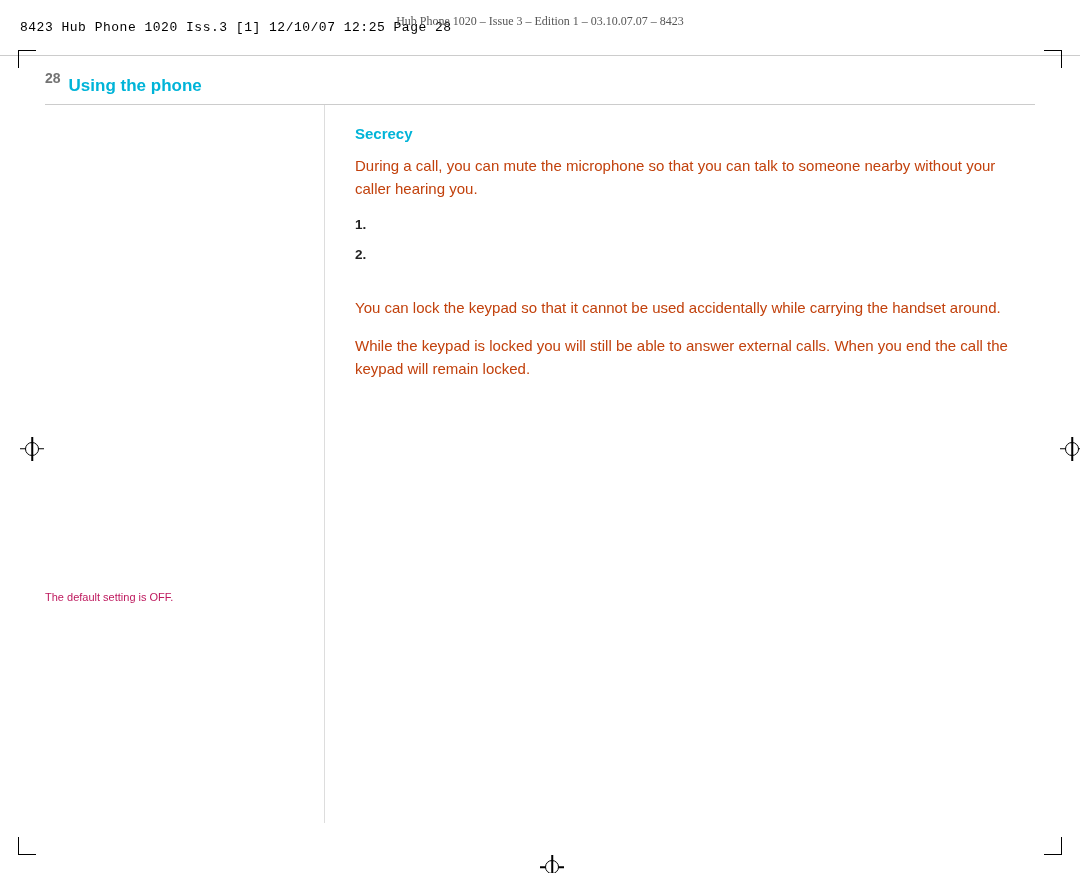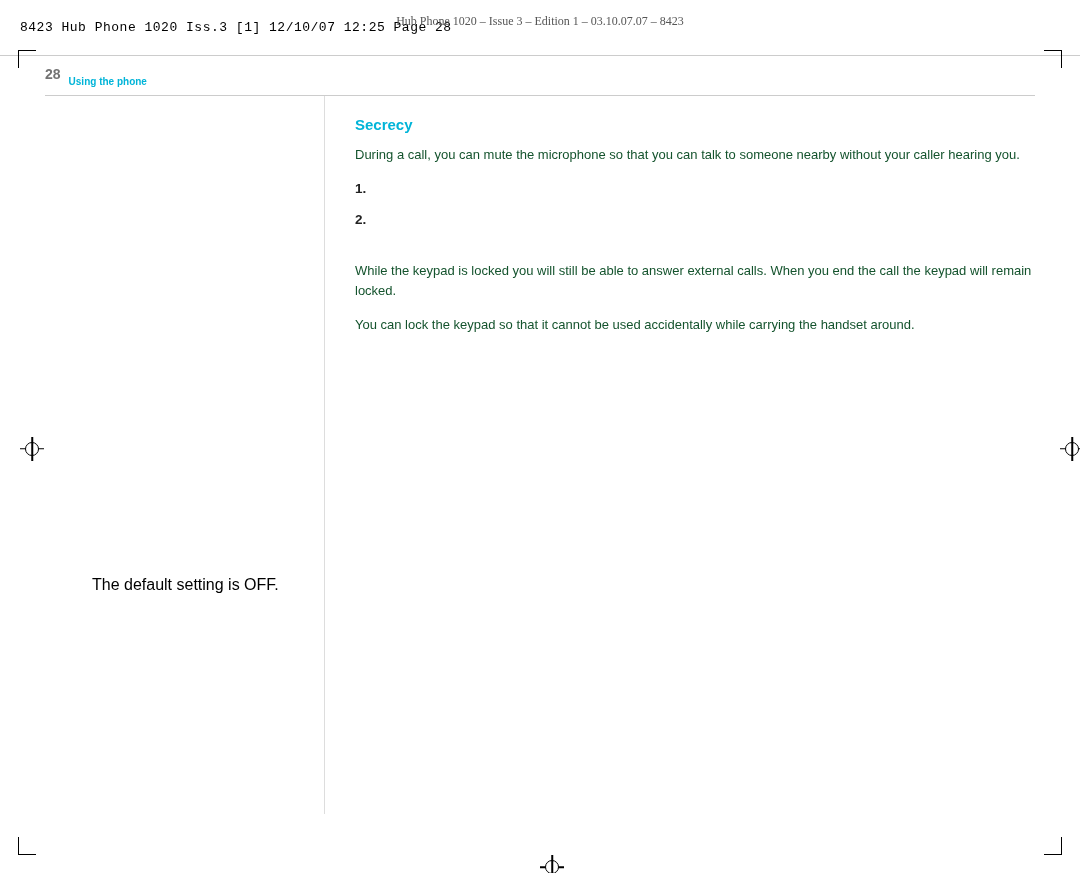--- a/index.html
+++ b/index.html
@@ -156,21 +156,21 @@
     }
 
     .page-number {
       font-size: 14px;
       font-weight: bold;
       color: #737373;
       margin-right: 8px;
     }
 
     .section-title {
-      font-size: 10px;
+      font-size: 17px;
       font-weight: bold;
       color: #00b4d8;
       margin-top: 16px;
     }
 
     .horizontal-rule {
       border: none;
       border-top: 1px solid #ccc;
       margin: 8px 0 0 0;
     }
@@ -193,39 +193,38 @@
     }
 
     .right-col {
       flex: 1;
       padding-left: 30px;
       padding-top: 20px;
     }
 
     
     .note-text {
-      font-size: 16px;
-      color: #000000;
+      font-size: 11px;
+      color: #be185d;
       position: absolute;
       bottom: 220px;
       left: 0;
-      margin-left: 47px;
     }
 
     
     .subsection-title {
       font-size: 15px;
       font-weight: bold;
       color: #00b4d8;
       margin-bottom: 12px;
     }
 
     .body-text {
-      font-size: 13px;
-      color: #14532d;
+      font-size: 15px;
+      color: #c2410c;
       line-height: 1.55;
       margin-bottom: 14px;
     }
 
     
     .numbered-list {
       list-style: none;
       padding: 0;
       margin: 0 0 30px 0;
     }
@@ -341,19 +340,19 @@
             <span class="list-num">1.</span>
           </li>
 
           <li>
             <span class="list-num">2.</span>
           </li>
         </ol>
       </div>
 
       <div>
+        <p class="body-text">You can lock the keypad so that it cannot be used accidentally while carrying the handset around.</p>
         <p class="body-text">While the keypad is locked you will still be able to answer external calls. When you end the call the keypad will remain locked.</p>
-        <p class="body-text">You can lock the keypad so that it cannot be used accidentally while carrying the handset around.</p>
       </div>
 
     </div>
   </div>
 </div>
 
 </body></html>

